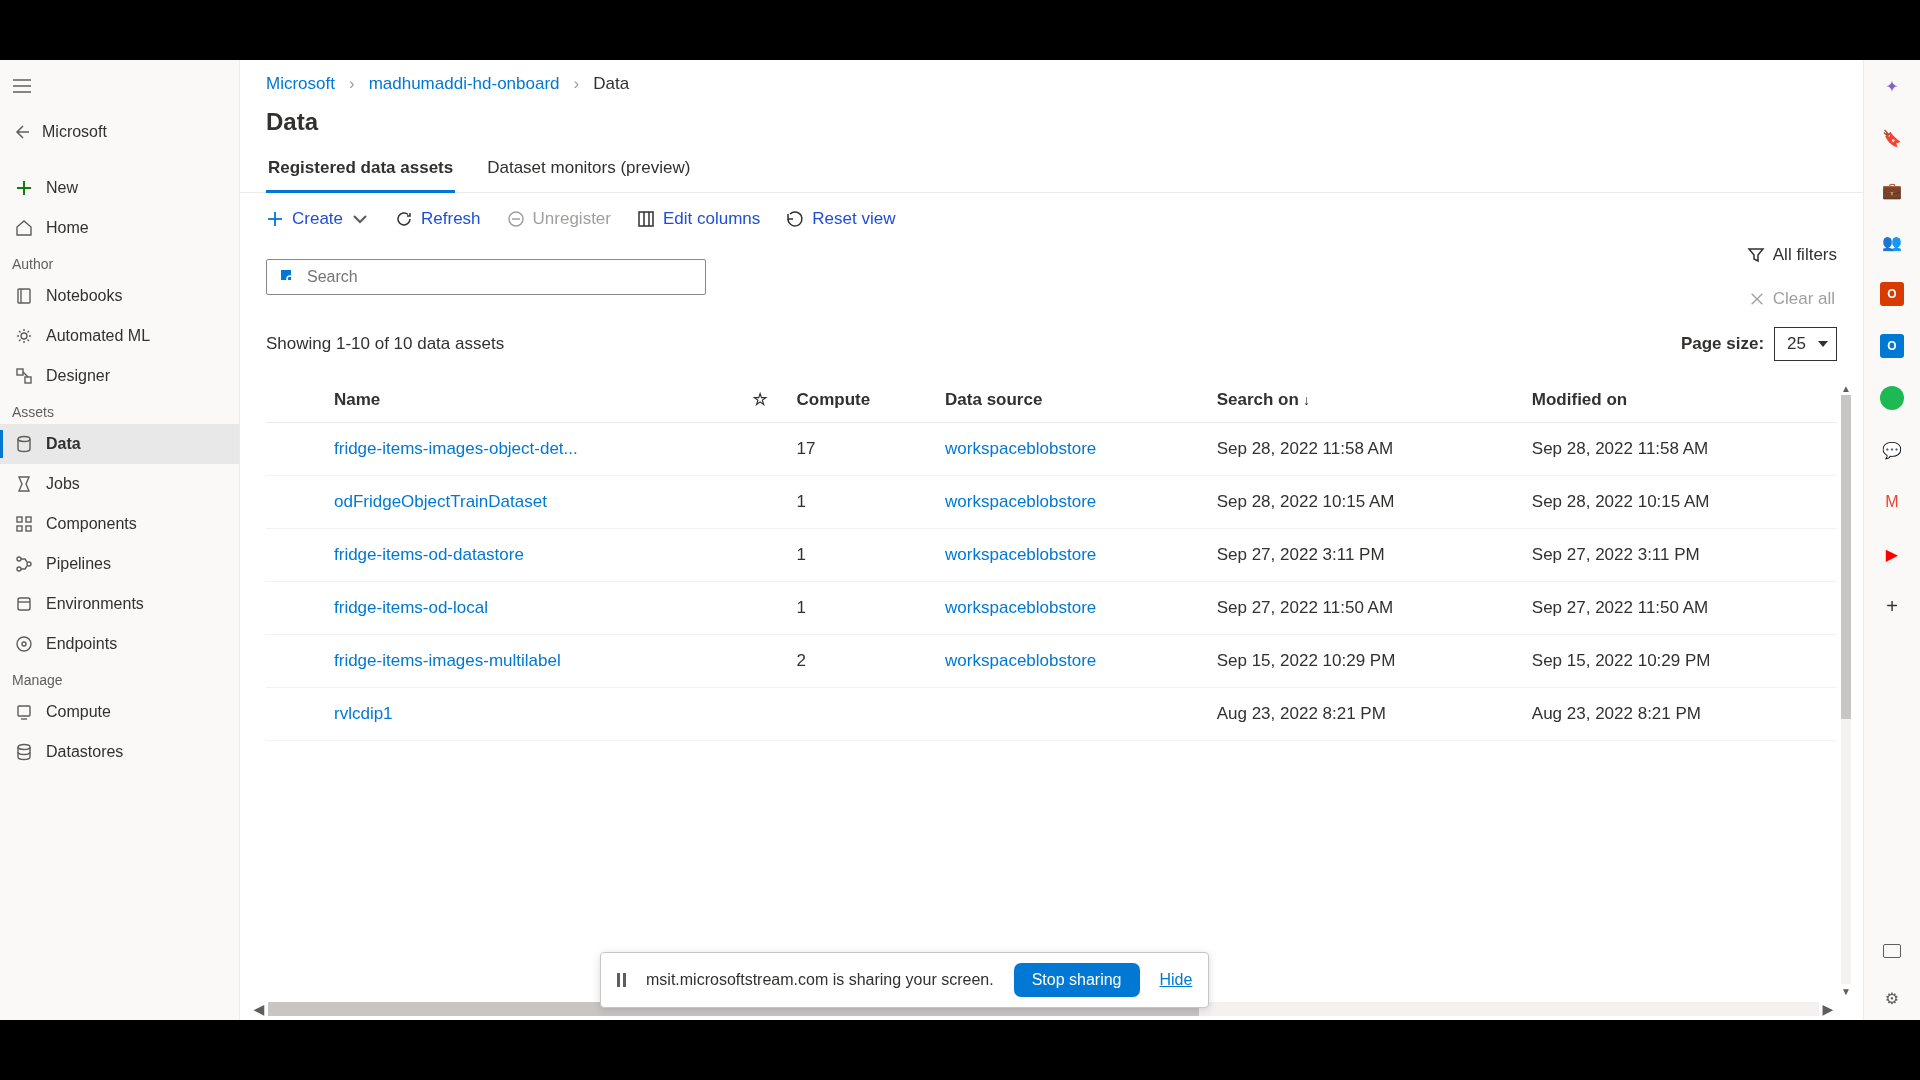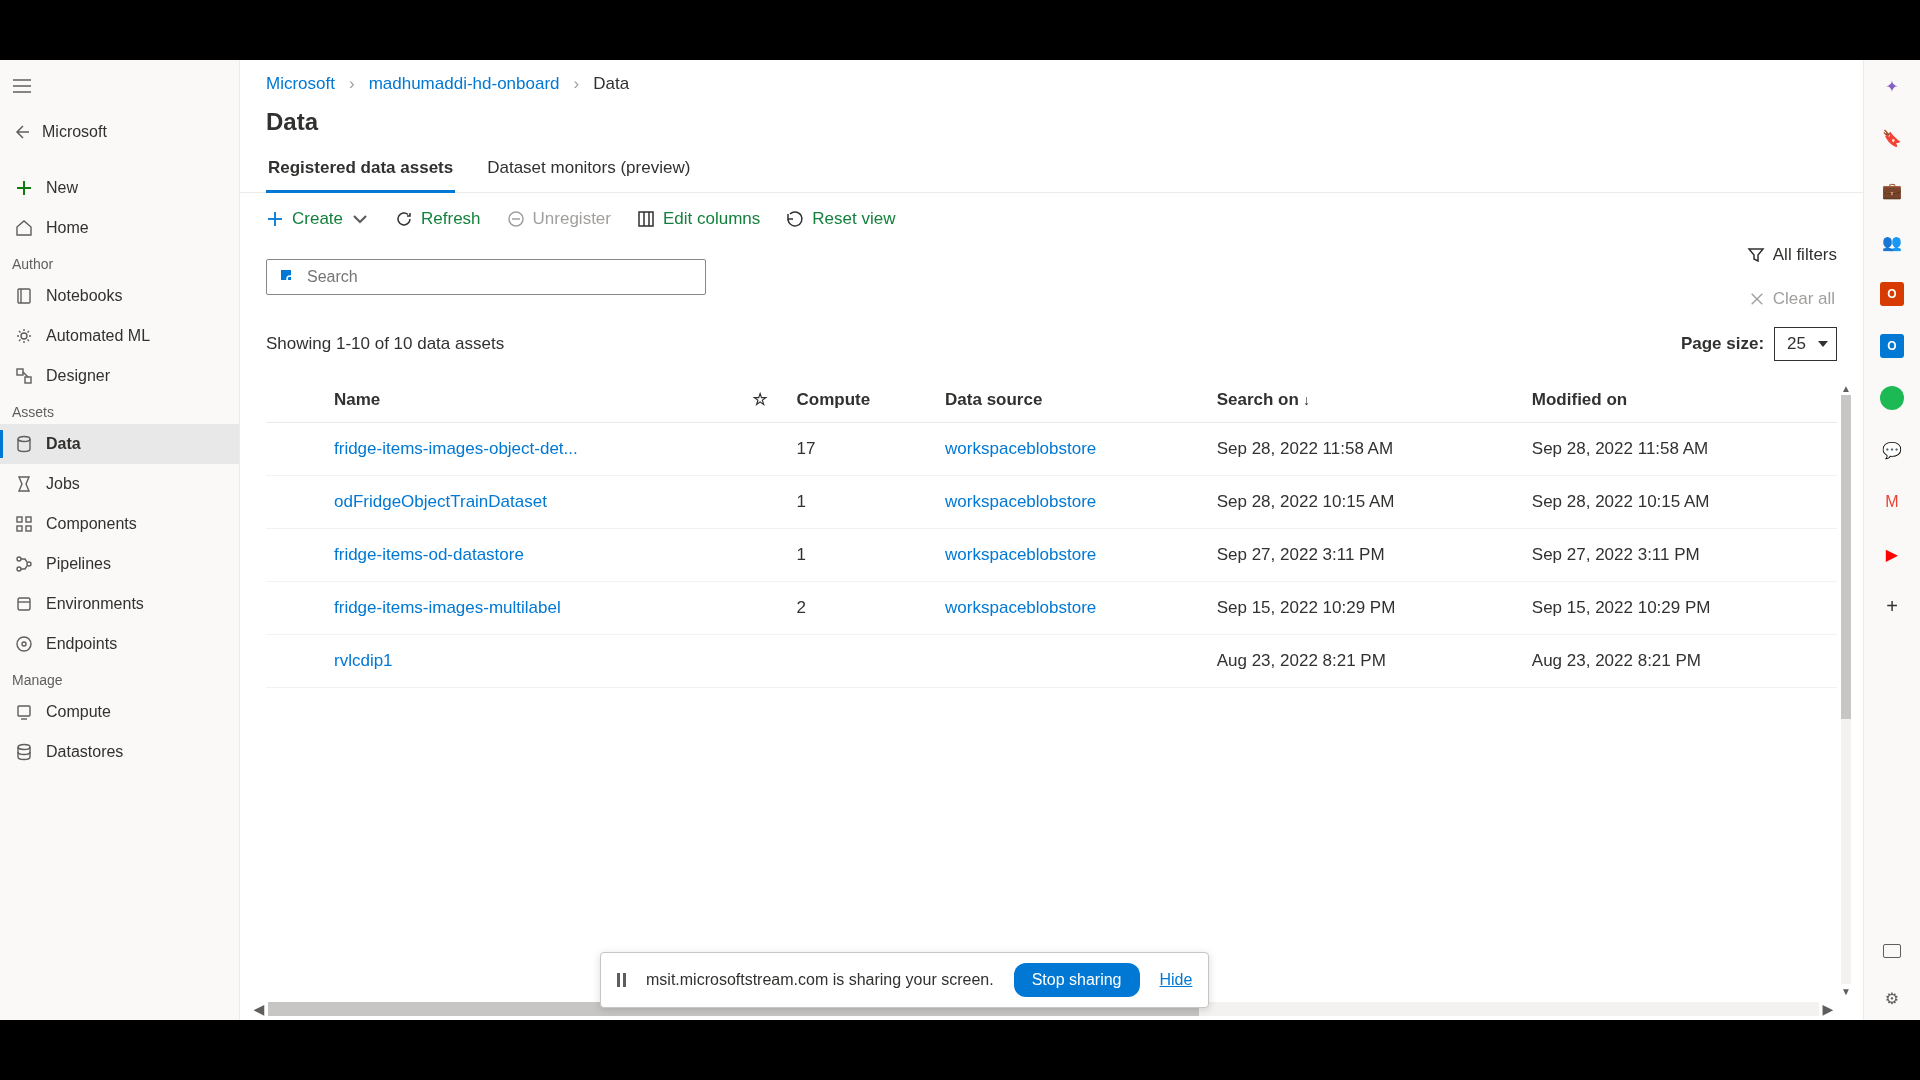--- a/index.html
+++ b/index.html
@@ -25,21 +25,21 @@
 .breadcrumb { display: flex; align-items: center; gap: 14px; padding: 14px 26px 8px; font-size: 17px; }
 .breadcrumb a { color: #0078d4; text-decoration: none; cursor: pointer; }
 .breadcrumb .sep { color: #a19f9d; }
 .breadcrumb .current { color: #323130; }
 .page-title { font-size: 24px; font-weight: 600; padding: 6px 26px 10px; }
 .tabs { display: flex; gap: 30px; padding: 0 26px; border-bottom: 1px solid #edebe9; }
 .tab { padding: 12px 2px 14px; cursor: pointer; font-size: 17px; color: #323130; position: relative; }
 .tab.active { font-weight: 700; }
 .tab.active::after { content: ""; position: absolute; left: 0; right: 0; bottom: -1px; height: 3px; background: #0078d4; }
 .toolbar { display: flex; align-items: center; gap: 26px; padding: 16px 26px; }
-.tbtn { display: flex; align-items: center; gap: 8px; font-size: 17px; cursor: pointer; color: #15803d; }
+.tbtn { display: flex; align-items: center; gap: 8px; font-size: 17px; cursor: pointer; color: #1d4ed8; }
 .tbtn.disabled { color: #a19f9d; cursor: default; }
 .tbtn svg { width: 18px; height: 18px; }
 .tbtn.create svg { stroke: #0078d4; }
 .search-row { display: flex; align-items: center; padding: 0 26px 12px; }
 .search-box { display: flex; align-items: center; border: 1px solid #8a8886; border-radius: 2px; padding: 8px 12px; width: 440px; gap: 10px; }
 .search-box input { border: none; outline: none; font-size: 16px; flex: 1; background: transparent; }
 .filters-right { margin-left: auto; display: flex; align-items: center; gap: 24px; font-size: 17px; flex-direction: column; }
 .filters-right .fbtn { display: flex; align-items: center; gap: 8px; cursor: pointer; }
 .filters-right .fbtn.disabled { color: #a19f9d; }
 .status-row { display: flex; align-items: center; padding: 6px 26px 16px; font-size: 17px; }
@@ -58,21 +58,21 @@
 .hscroll .arrow { width: 18px; height: 18px; display: flex; align-items: center; justify-content: center; color: #605e5c; }
 .hscroll .track { flex: 1; height: 14px; background: #f3f2f1; position: relative; }
 .hscroll .thumb { position: absolute; left: 0; top: 0; bottom: 0; width: 60%; background: #c8c6c4; }
 .vscroll { position: absolute; right: 10px; top: 4px; bottom: 22px; width: 14px; display: flex; flex-direction: column; align-items: center; }
 .vscroll .arrow { width: 14px; height: 14px; color: #605e5c; font-size: 10px; display: flex; align-items: center; justify-content: center; }
 .vscroll .track { flex: 1; width: 10px; background: #f3f2f1; position: relative; }
 .vscroll .thumb { position: absolute; top: 0; left: 0; right: 0; height: 55%; background: #c8c6c4; }
 .rightrail { width: 56px; background: #faf9f8; display: flex; flex-direction: column; align-items: center; padding-top: 14px; gap: 28px; }
 .rr-icon { width: 24px; height: 24px; border-radius: 4px; display: flex; align-items: center; justify-content: center; font-size: 16px; cursor: pointer; }
 .share-bar { position: absolute; left: 600px; bottom: 72px; background: #fff; border: 1px solid #c8c6c4; border-radius: 4px; box-shadow: 0 2px 8px rgba(0,0,0,0.15); display: flex; align-items: center; padding: 10px 16px; gap: 20px; font-size: 16px; }
-.share-bar .stop { background: #0078d4; color: #fff; border: none; padding: 8px 18px; border-radius: 12px; cursor: pointer; font-size: 16px; }
+.share-bar .stop { background: #0078d4; color: #fff; border: none; padding: 8px 18px; border-radius: 7px; cursor: pointer; font-size: 16px; }
 .share-bar .hide { color: #0078d4; text-decoration: underline; cursor: pointer; }
 .pause-ic { display: inline-flex; gap: 3px; }
 .pause-ic span { width: 3px; height: 14px; background: #605e5c; }
 </style>
 </head>
 <body>
 
 <div class="viewport">
   <div class="letterbox-top"></div>
   <div class="letterbox-bottom"></div>
@@ -353,20 +353,29 @@
                 <td>Sep 28, 2022 10:15 AM</td>
               </tr>
               <tr>
                 <td class="col-chk"></td>
                 <td class="link">fridge-items-od-datastore</td>
                 <td class="col-star"></td>
                 <td>1</td>
                 <td><span class="link">workspaceblobstore</span></td>
                 <td>Sep 27, 2022 3:11 PM</td>
                 <td>Sep 27, 2022 3:11 PM</td>
+              </tr>
+              <tr>
+                <td class="col-chk"></td>
+                <td class="link">fridge-items-od-local</td>
+                <td class="col-star"></td>
+                <td>1</td>
+                <td><span class="link">workspaceblobstore</span></td>
+                <td>Sep 27, 2022 11:50 AM</td>
+                <td>Sep 27, 2022 11:50 AM</td>
               </tr>
               <tr>
                 <td class="col-chk"></td>
                 <td class="link">fridge-items-images-multilabel</td>
                 <td class="col-star"></td>
                 <td>2</td>
                 <td><span class="link">workspaceblobstore</span></td>
                 <td>Sep 15, 2022 10:29 PM</td>
                 <td>Sep 15, 2022 10:29 PM</td>
               </tr>

